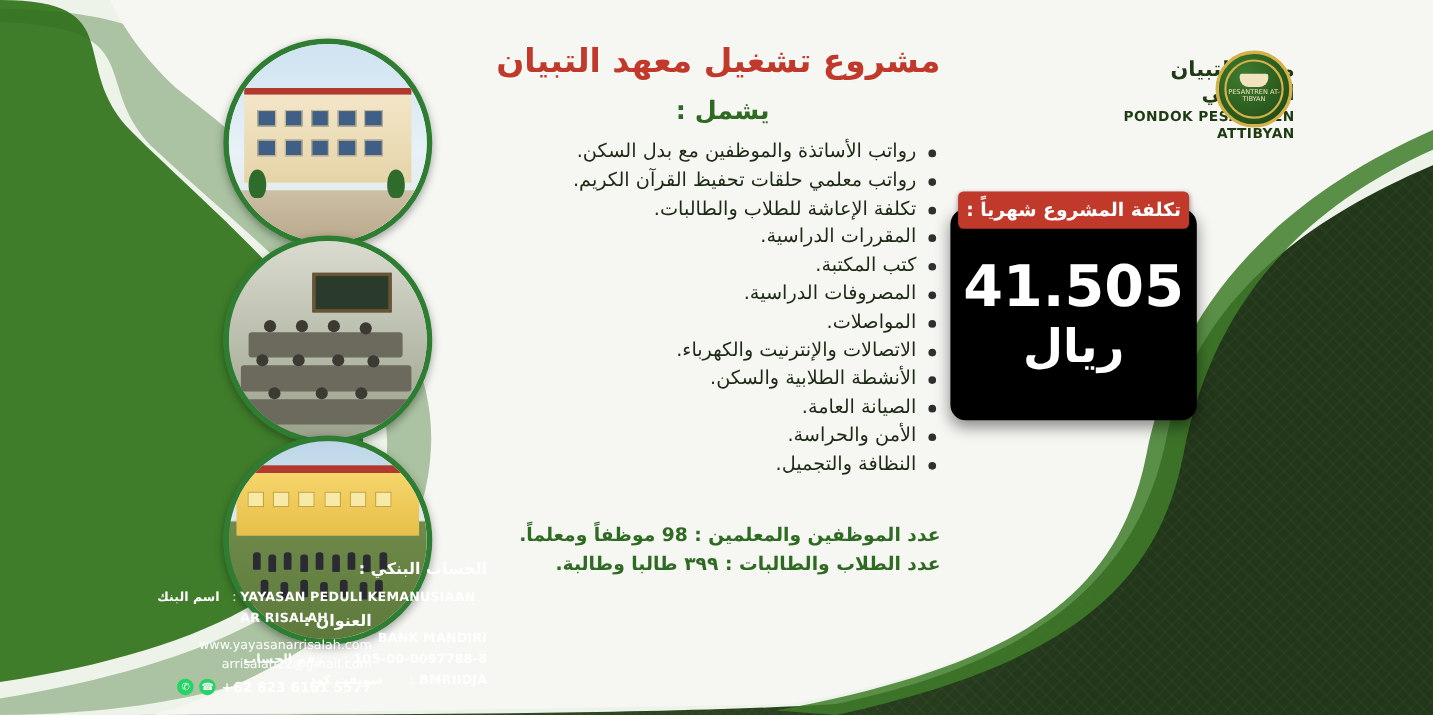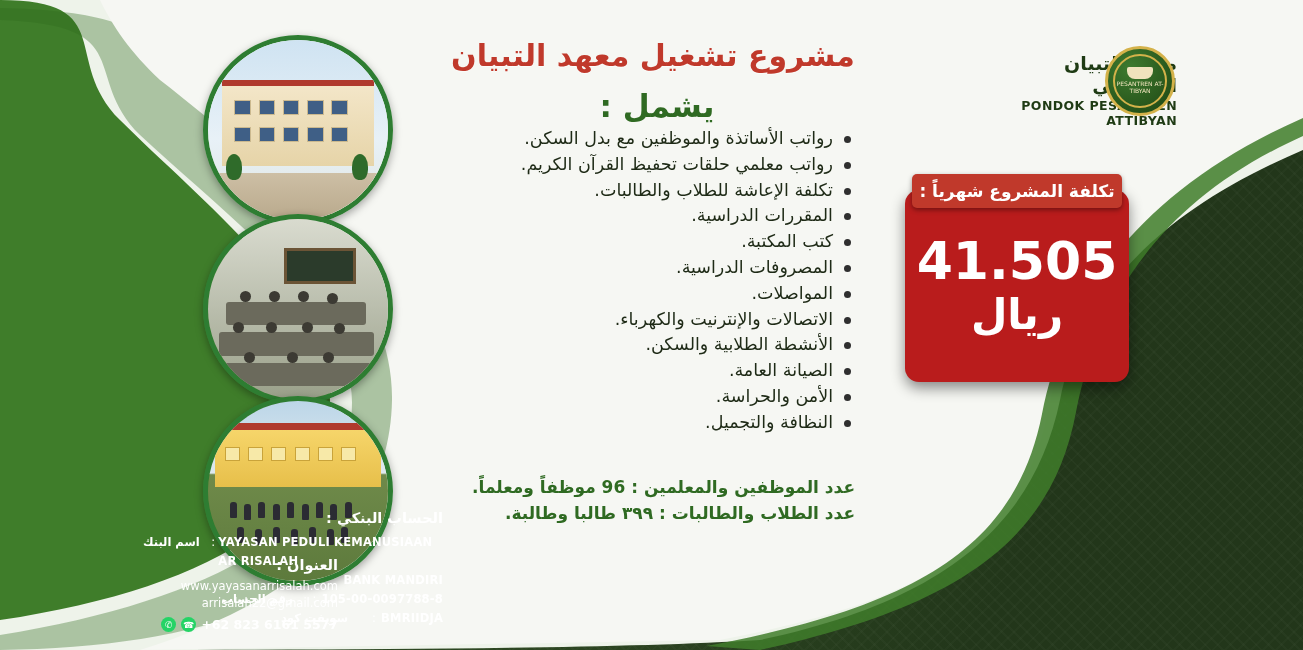--- a/index.html
+++ b/index.html
@@ -63,21 +63,21 @@
   .headline {
     position: absolute; right: 420px; top: 38px; width: 460px;
     text-align: center;
     color: #c0392b;
     font-size: 30px; font-weight: bold;
     text-shadow: 0 1px 0 rgba(255,255,255,0.6);
     letter-spacing: 0px;
   }
   .subhead {
     position: absolute; right: 556px; top: 88px; width: 180px;
-    text-align: center; color: #2f6a22; font-size: 31px; font-weight: bold;
+    text-align: center; color: #2f6a22; font-size: 23px; font-weight: bold;
   }
 
   
   .bullets {
     position: absolute; right: 448px; top: 126px; width: 440px;
     list-style: none;
   }
   .bullets li {
     position: relative;
     color: #1e2a16;
@@ -113,22 +113,22 @@
   }
   .logo-badge .ring {
     width: 54px; height: 54px; border-radius: 50%;
     border: 2px solid #d4b24a; display:flex; align-items:center; justify-content:center;
     flex-direction: column; color:#f3e6bf; font-size: 6px; text-align:center; line-height:1.15;
   }
   .logo-badge .book { width: 26px; height: 12px; background:#f0e3bd; border-radius: 2px 2px 8px 8px; margin-bottom:2px;}
 
   
   .cost-box {
-    position: absolute; left: 905px; top: 190px; width: 224px; height: 192px;
-    background: #b91c1c;
+    position: absolute; left: 864px; top: 190px; width: 224px; height: 192px;
+    background: #000000;
     border-radius: 14px;
     box-shadow: 0 6px 14px rgba(0,0,0,0.45);
     padding-top: 4px;
   }
   .cost-label {
     position: absolute; left: 50%; transform: translateX(-50%); top: -16px;
     width: 210px; height: 34px;
     background: #c0392b; color: #ffffff;
     border-radius: 5px;
     font-size: 17px; font-weight: bold;
@@ -264,21 +264,21 @@
   <li>المصروفات الدراسية.</li>
   <li>المواصلات.</li>
   <li>الاتصالات والإنترنيت والكهرباء.</li>
   <li>الأنشطة الطلابية والسكن.</li>
   <li>الصيانة العامة.</li>
   <li>الأمن والحراسة.</li>
   <li>النظافة والتجميل.</li>
 </ul>
 
 <div class="stats">
-  <div>عدد الموظفين والمعلمين : 96 موظفاً ومعلماً.</div>
+  <div>عدد الموظفين والمعلمين : 98 موظفاً ومعلماً.</div>
   <div>عدد الطلاب والطالبات : ٣٩٩ طالبا وطالبة.</div>
 </div>
 
 <div class="logo-wrap">
   <div class="logo-text">
     <div class="logo-ar">معهد التبيان الإسلامي</div>
     <div class="logo-lat">PONDOK PESANTREN ATTIBYAN</div>
   </div>
   <div class="logo-badge">
     <div class="ring">

